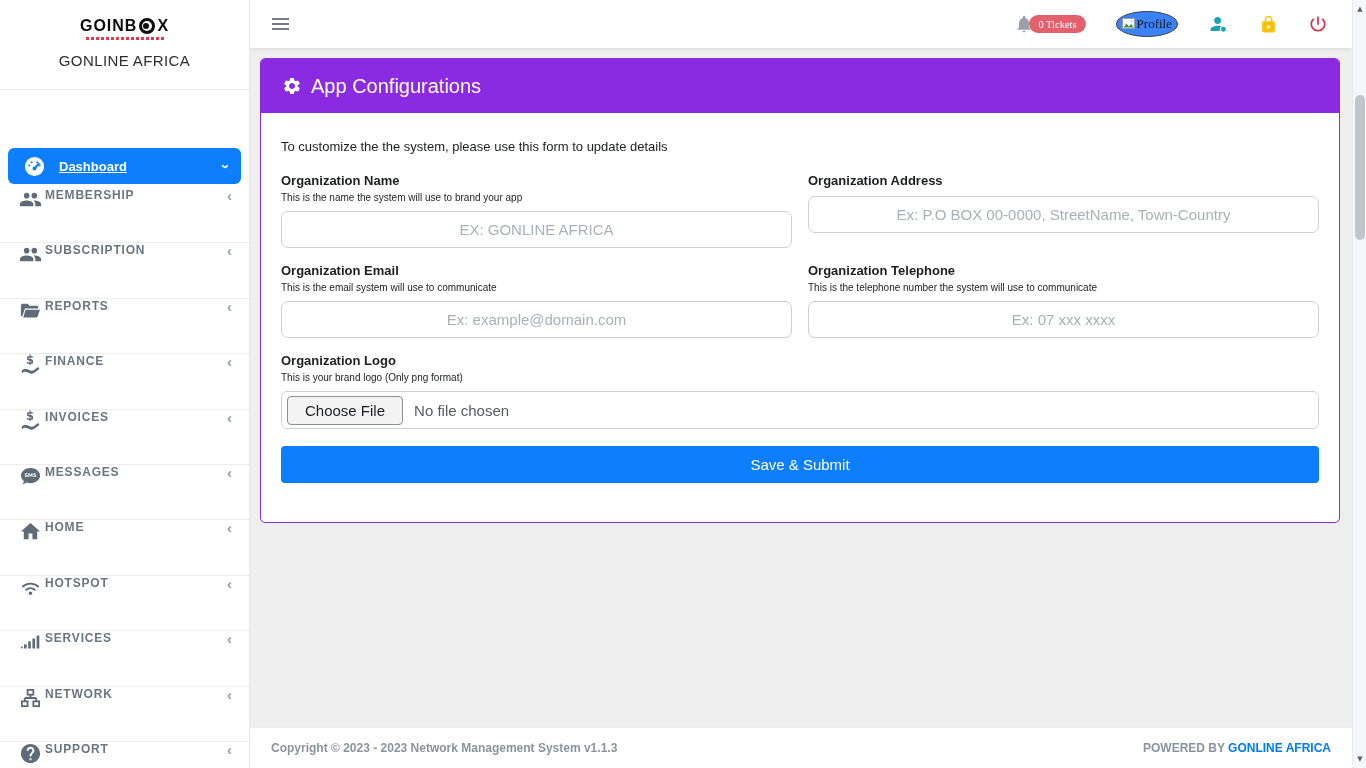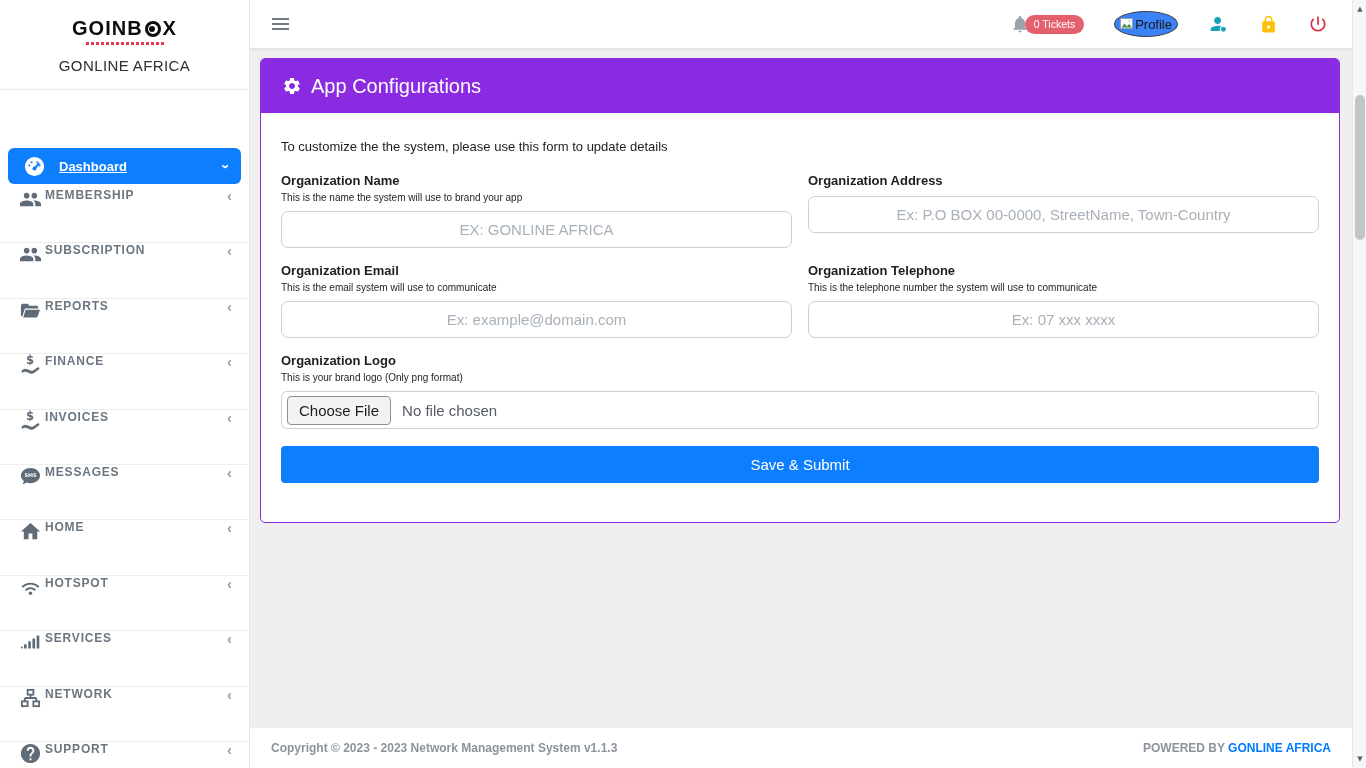--- a/index.html
+++ b/index.html
@@ -4,21 +4,21 @@
 <style>
   * { margin:0; padding:0; box-sizing:border-box; }
   html,body { width:1366px; height:768px; overflow:hidden;
     font-family:"Liberation Sans", sans-serif; background:#efeff0; position:relative; }
 
   
   .sidebar { position:absolute; left:0; top:0; width:250px; height:768px;
     background:#fff; border-right:1px solid #e3e6ea; z-index:3; overflow:hidden; }
   .logo-area { height:90px; border-bottom:1px solid #ececec; text-align:center; padding-top:17px; }
   .logo-line { display:flex; align-items:center; justify-content:center; gap:1px;
-    font-weight:800; font-size:20px; letter-spacing:1px; color:#0d0d0d; }
+    font-weight:800; font-size:16px; letter-spacing:1px; color:#0d0d0d; }
   .logo-o { width:16px; height:16px; border:3.2px solid #0d0d0d; border-radius:50%;
     display:inline-flex; align-items:center; justify-content:flex-start; margin:0 1px; }
   .logo-o i { width:6px; height:6px; background:#0d0d0d; border-radius:50%; margin-left:1px; }
   .logo-tagline { width:78px; height:3px; margin:2px auto 0;
     background:repeating-linear-gradient(90deg,#e63950 0 3px,transparent 3px 5px); }
   .brand-name { margin-top:12px; font-size:15px; color:#2e2e2e; letter-spacing:.4px; }
 
   .dash-btn { margin:58px 8px 4px; height:36px; background:#0d7efd; border-radius:6px;
     color:#fff; display:flex; align-items:center; gap:13px; padding:0 15px;
     font-size:13px; font-weight:700; cursor:pointer;text-decoration:underline; }
@@ -29,21 +29,21 @@
 
   .nav-item { height:55.4px; display:flex; gap:3px;
     padding:0 17px 0 19px; border-bottom:1px solid #ededed; cursor:pointer; }
   .nav-item:last-child { border-bottom:none; }
   .nav-item .lbl { font-size:12px; font-weight:700; color:#6b7680; letter-spacing:.8px; }
   .nav-item .chev { margin-left:auto; }
   .nav-icon { width:23px; height:23px; flex:0 0 23px; }
 
   
   .topbar { position:absolute; left:250px; top:0; width:1102px; height:48px; background:#fff;
-    box-shadow:0 1px 4px rgba(0,0,0,.09); display:flex; align-items:center; z-index:2; }
+    box-shadow:0 1px 4px rgba(0,0,0,.09); display:flex; align-items:center; z-index:2;font-family:Liberation Serif, serif; }
   .hamburger { margin-left:22px; width:17px; cursor:pointer; }
   .hamburger span { display:block; height:2px; background:#6f7a84; margin:3px 0; }
   .top-right { margin-left:auto; display:flex; align-items:center; gap:30px; padding-right:24px; }
   .bell-wrap { display:flex; align-items:center; cursor:pointer; }
   .ticket-badge { margin-left:-5px; background:#e4606d; color:#fff; font-size:10.5px;
     padding:3.5px 9px; border-radius:11px; white-space:nowrap; }
   .profile-chip { display:flex; align-items:center; gap:0; border:1.6px solid #3c4248;
     border-radius:50%; min-width:58px; height:26px; padding:0 5px; cursor:pointer; background:#3b82f6; }
   .profile-chip .ptxt { font-size:13px; color:#1a1a1a; }
   .icon-btn { cursor:pointer; display:flex; align-items:center; }
@@ -61,21 +61,21 @@
   .field { margin-top:15px; }
   .field-label { display:block; font-size:13px; font-weight:700; color:#1c1e21; }
   .helper { font-size:10px; color:#1c1e21; margin-top:4px; }
   .tinput { width:100%; height:37px; margin-top:8px; border:1px solid #ccd0d5;
     border-radius:7px; padding:0 13px; font-size:15px; color:#495057; outline:none; background:#fff;text-align:center; }
   .tinput::placeholder { color:#a8b0b8; }
   .span2 { grid-column:1 / 3; }
 
   .file-box { margin-top:8px; border:1px solid #ccd0d5; border-radius:6px; height:38px;
     display:flex; align-items:center; background:#fff; }
-  .choose-btn { margin-left:5px; padding:5px 11px; font-size:15px; color:#1c1e21;
+  .choose-btn { margin-left:5px; padding:5px 17px; font-size:15px; color:#1c1e21;
     background:#f3f3f3; border:1px solid #8d9196; border-radius:4px; cursor:pointer;
     font-family:"Liberation Sans", sans-serif; }
   .file-status { margin-left:11px; font-size:15px; color:#555b61; }
 
   .submit-btn { margin-top:17px; width:100%; height:37px; background:#0d7efd; color:#fff;
     border:none; border-radius:4px; font-size:15px; cursor:pointer;
     font-family:"Liberation Sans", sans-serif; }
 
   
   .footer { position:absolute; left:0; bottom:0; width:100%; height:41px; background:#fff;

